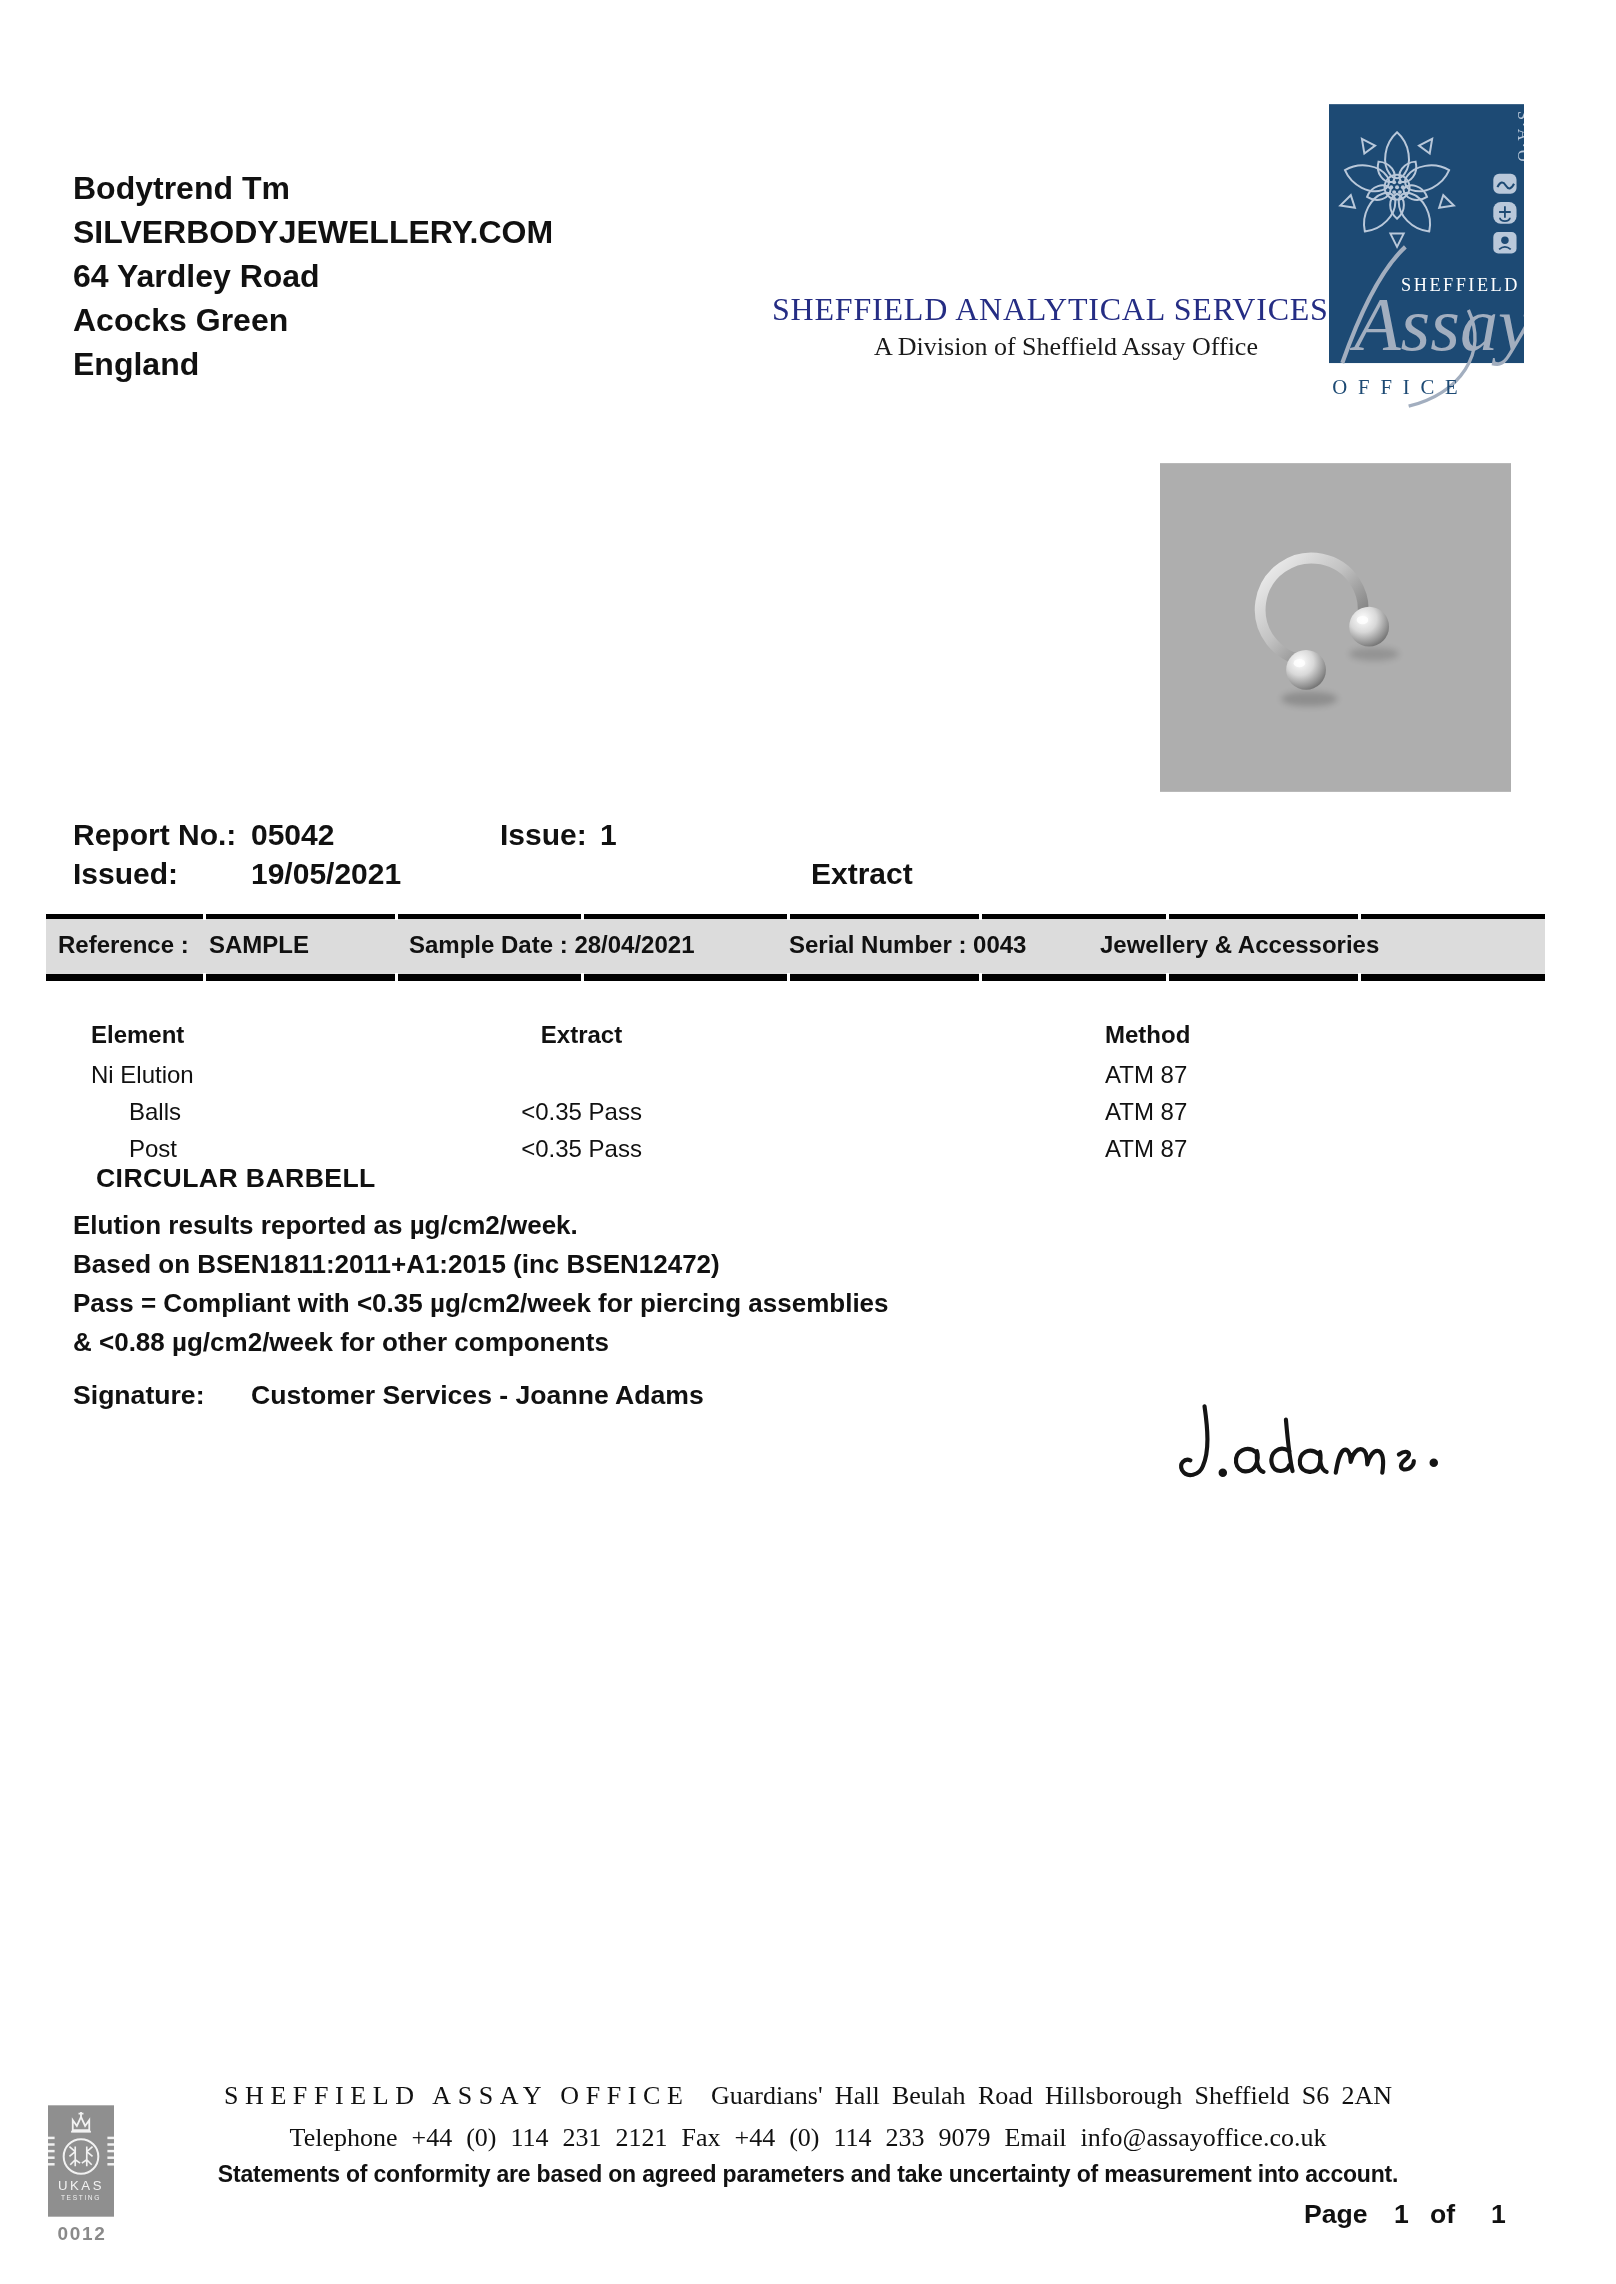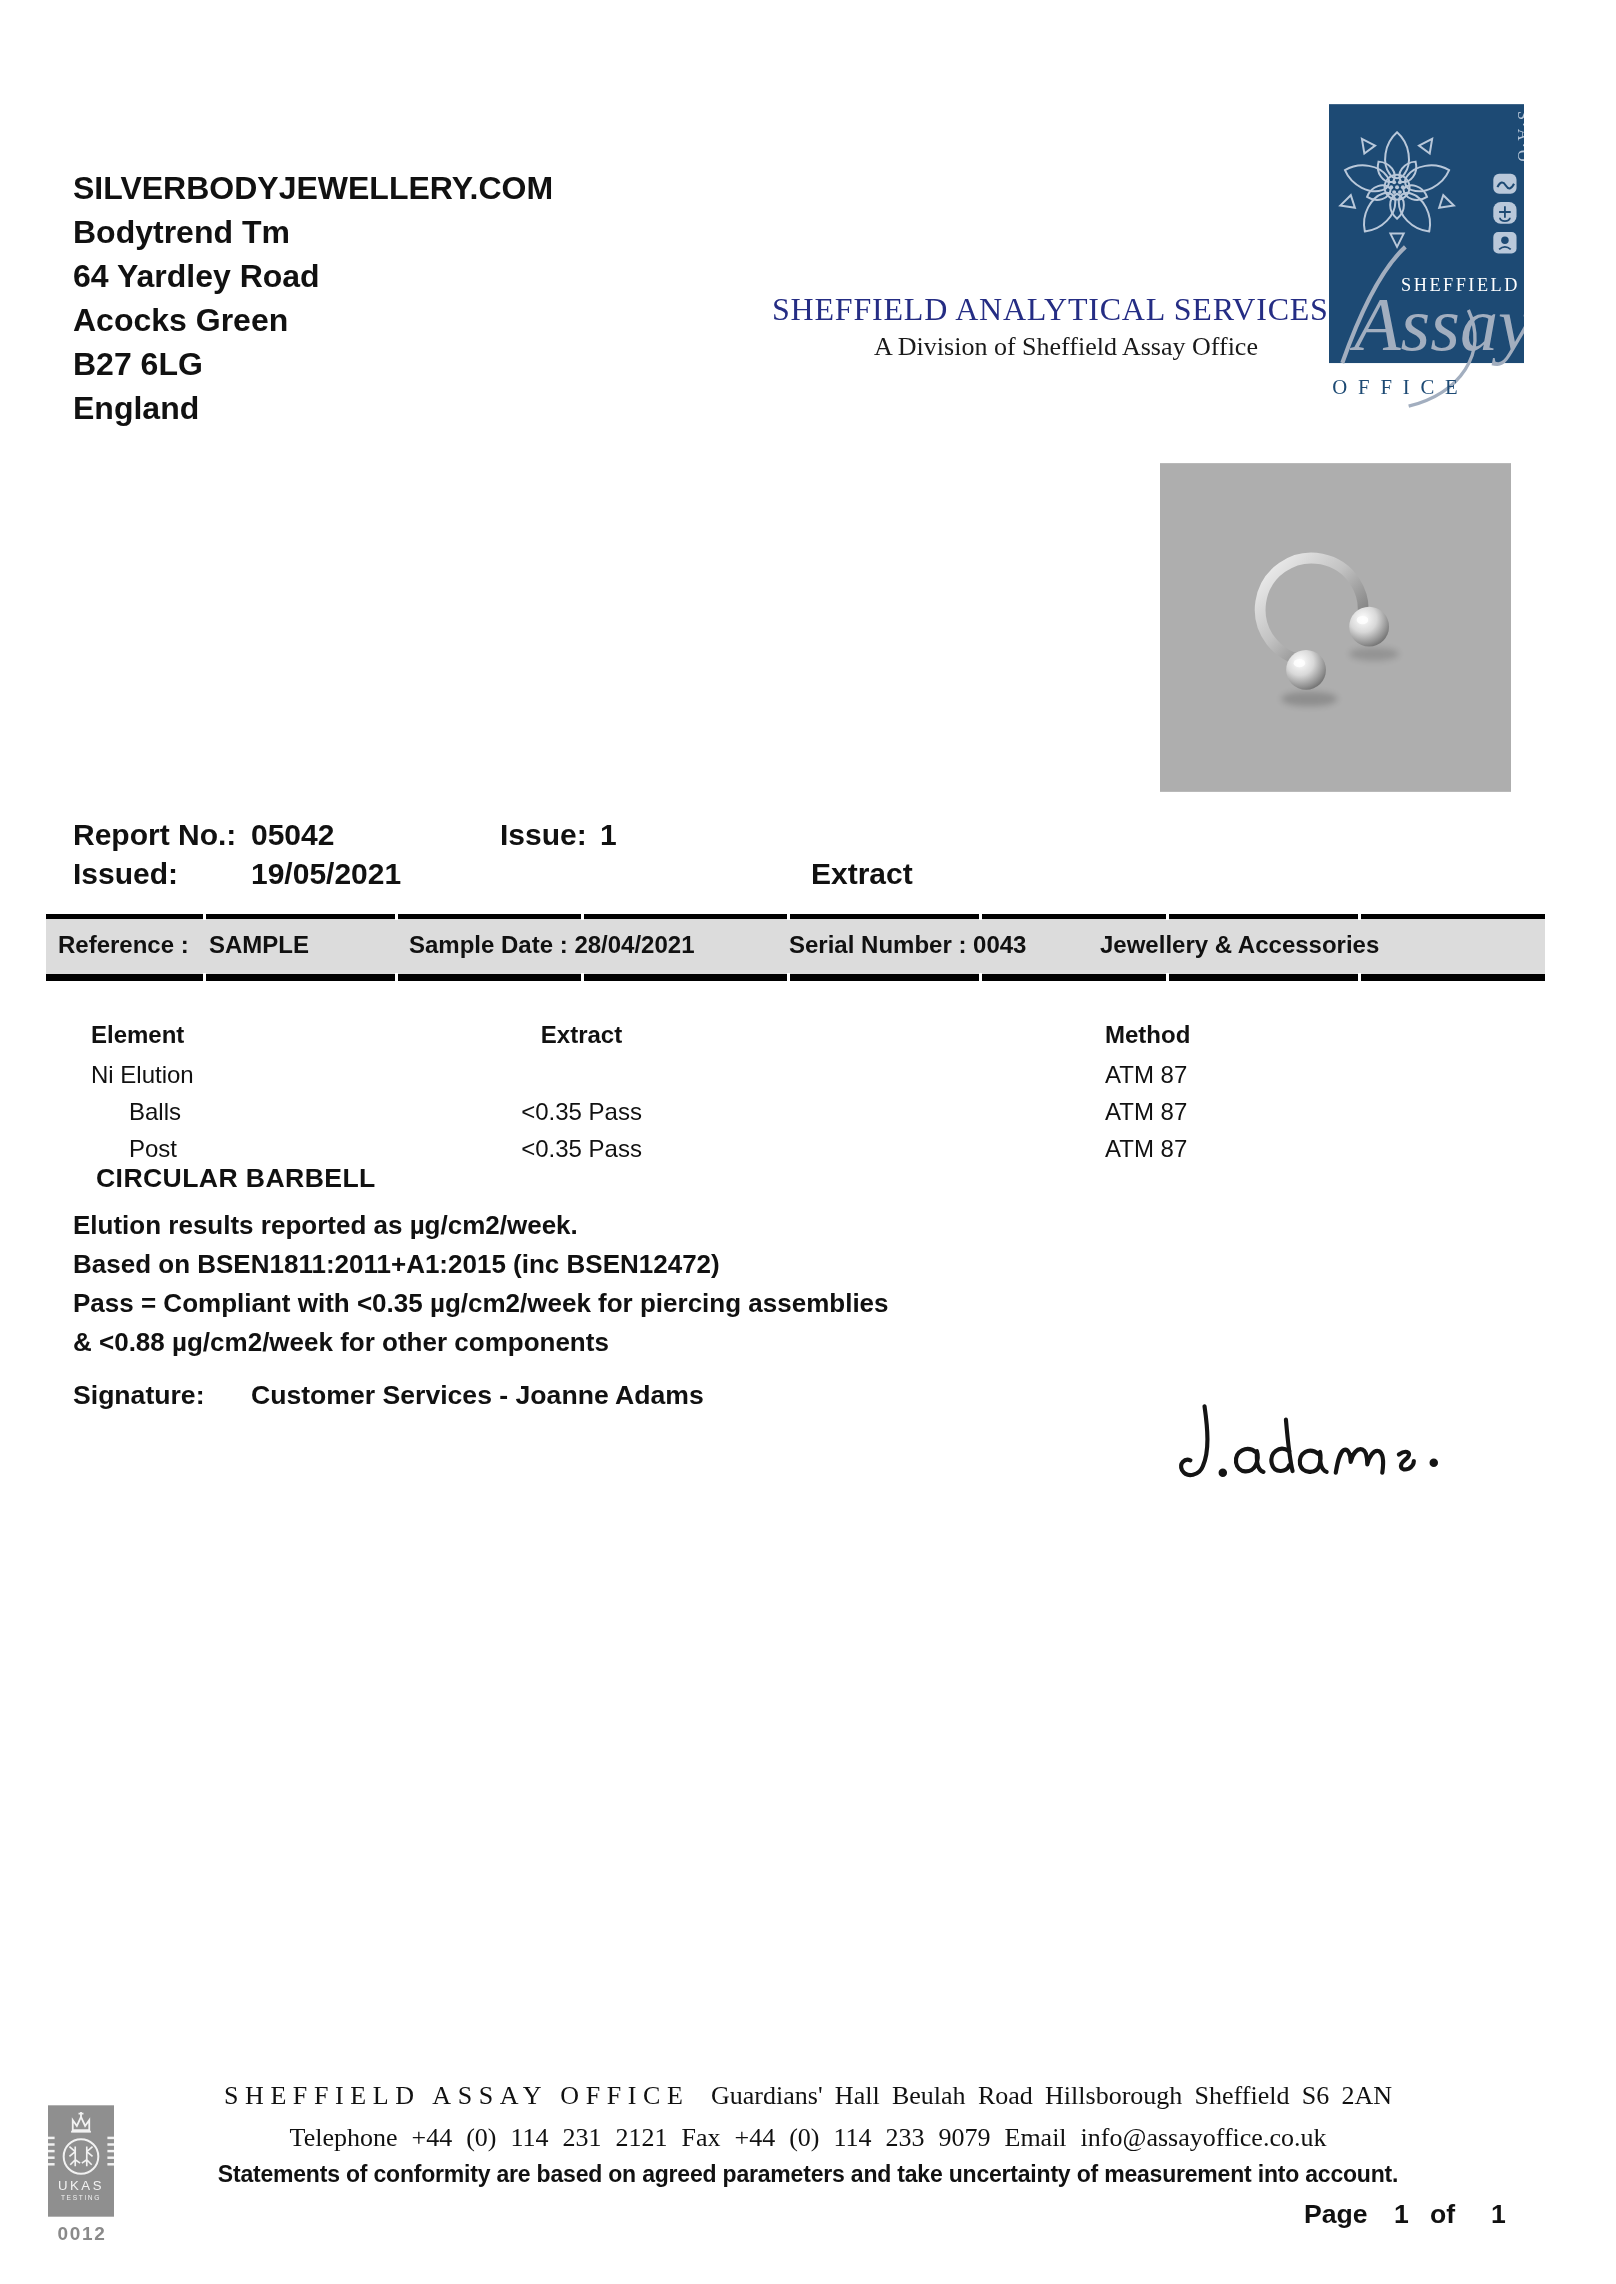--- a/index.html
+++ b/index.html
@@ -74,25 +74,24 @@
 
   .ukas-box { left:48px; top:2105px; width:66px; height:112px; }
   .ukas-num { left:42px; top:2223px; width:80px; text-align:center; color:#8a8a8a; font-weight:bold; font-size:19px; letter-spacing:1.7px; }
 </style>
 </head>
 <body>
 
 <div class="page">
 
   <div class="abs sender">
+    <div>Bodytrend Tm</div>
     <div>SILVERBODYJEWELLERY.COM</div>
-    <div>Bodytrend Tm</div>
     <div>64 Yardley Road</div>
     <div>Acocks Green</div>
-    <div>B27 6LG</div>
     <div>England</div>
   </div>
 
   <div class="abs lab-title">SHEFFIELD ANALYTICAL SERVICES</div>
   <div class="abs lab-sub">A Division of Sheffield Assay Office</div>
 
   <svg class="abs logo-box" viewBox="0 0 235 372">
     <rect x="0" y="0" width="235" height="312" fill="#1d4a74"></rect>
 
     <g transform="translate(82,100)" stroke="#b9c8da" stroke-width="2.4" fill="none">

